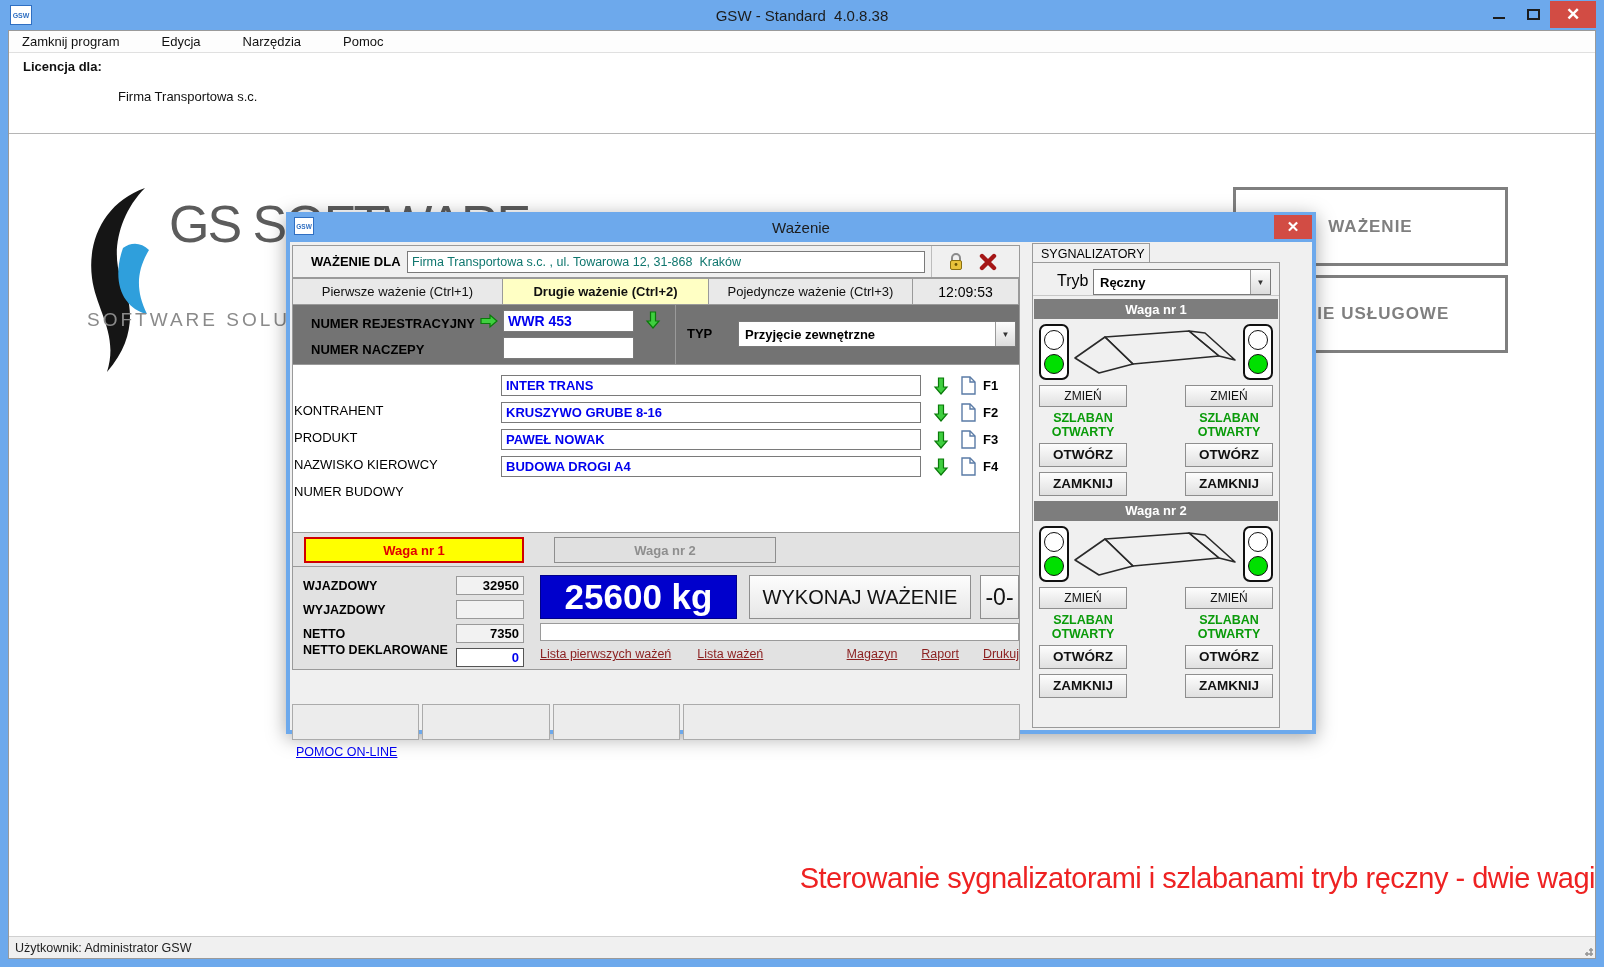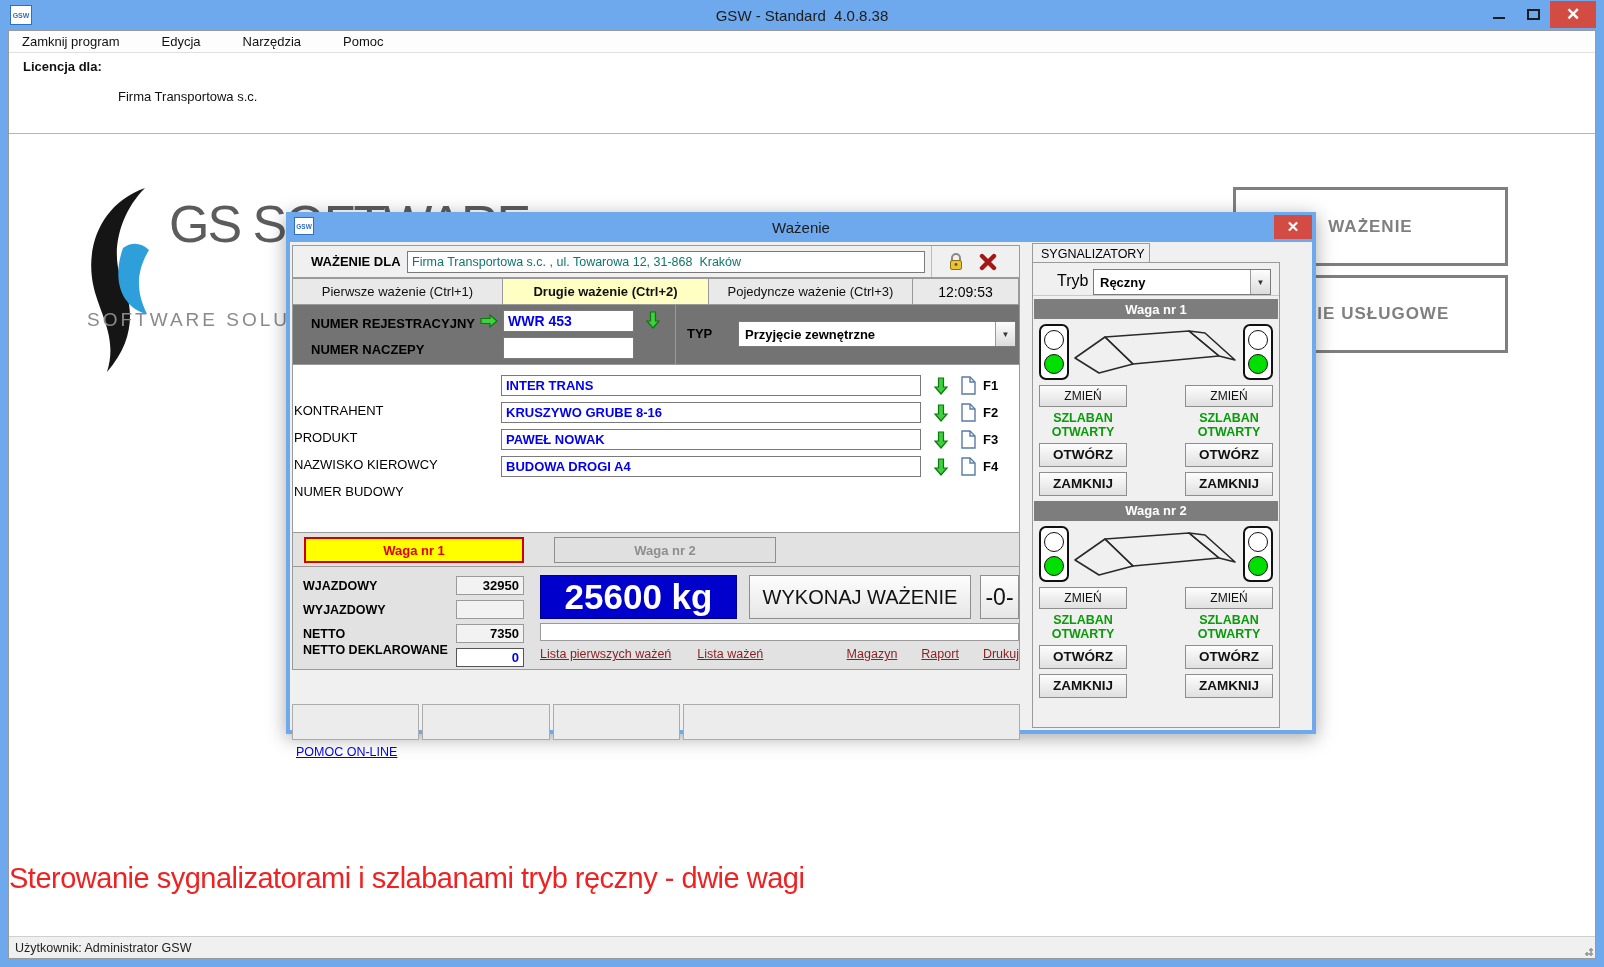--- a/index.html
+++ b/index.html
@@ -28,21 +28,21 @@
 
   
   .mainarea { position:absolute; left:0; top:103px; width:100%; height:805px; background:#fff; }
   .logo-mark { position:absolute; left:70px; top:52px; }
   .logo-text { position:absolute; left:160px; top:60px; font-size:52px; color:#5c5c5c; letter-spacing:-2px; font-weight:500; }
   .logo-tagline { position:absolute; left:78px; top:175px; font-size:19px; color:#8a8a8a; letter-spacing:3px; }
   .bg-box { position:absolute; width:275px; border:3px solid #7f7f7f; background:#fff; display:flex; align-items:center; justify-content:center;
             color:#7f7f7f; font-weight:bold; font-size:17px; letter-spacing:1px; }
   .bg-box.wz { left:1224px; top:53px; height:79px; }
   .bg-box.us { left:1224px; top:141px; height:78px; }
-  .caption { position:absolute; left:0; top:728px; width:100%; text-align:left; color:#ee2222; font-size:29px; letter-spacing:-0.5px; }
+  .caption { position:absolute; left:0; top:728px; width:100%; text-align:right; color:#ee2222; font-size:29px; letter-spacing:-0.5px; }
 
   .statusbar { position:absolute; left:0; bottom:0; width:100%; height:22px; background:#f0f0f0; border-top:1px solid #d0d0d0;
                display:flex; align-items:center; font-size:12.5px; color:#222; padding-left:6px; }
   .grip { position:absolute; right:2px; bottom:2px; width:12px; height:12px;
           background:
             radial-gradient(circle at 10px 10px,#9a9a9a 1.5px,transparent 2px),
             radial-gradient(circle at 6px 10px,#9a9a9a 1.5px,transparent 2px),
             radial-gradient(circle at 10px 6px,#9a9a9a 1.5px,transparent 2px); }
 
   

